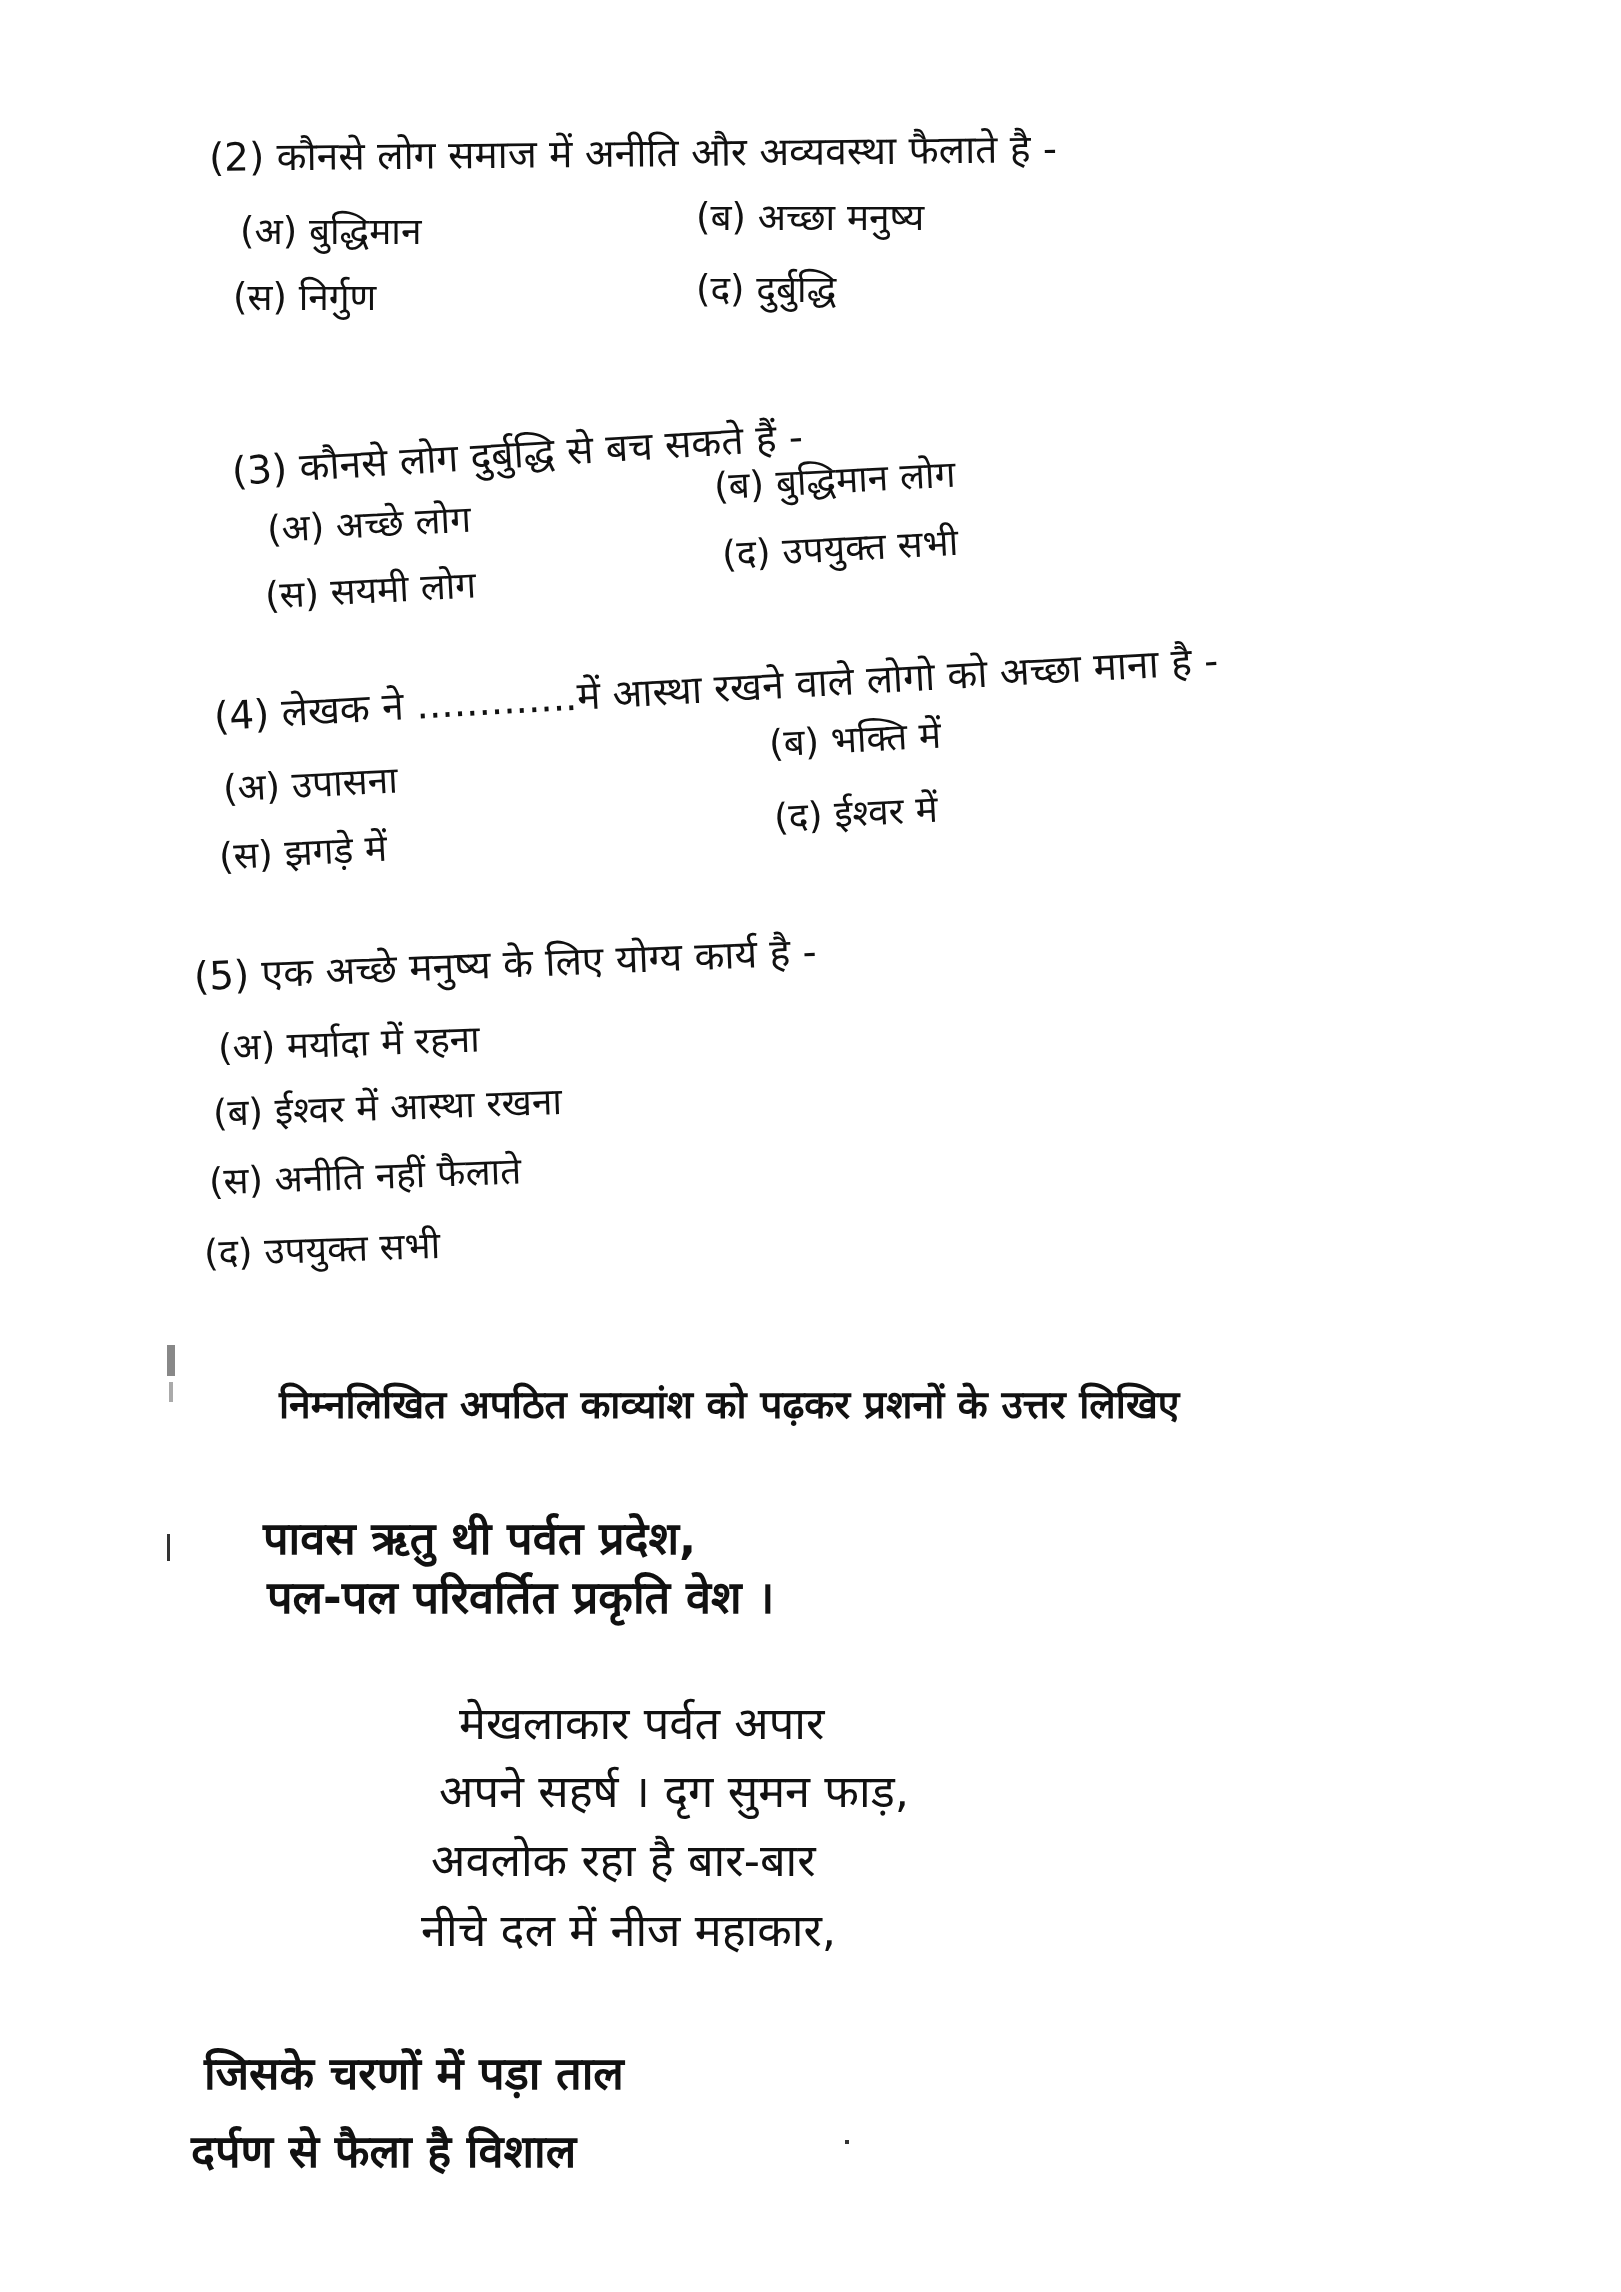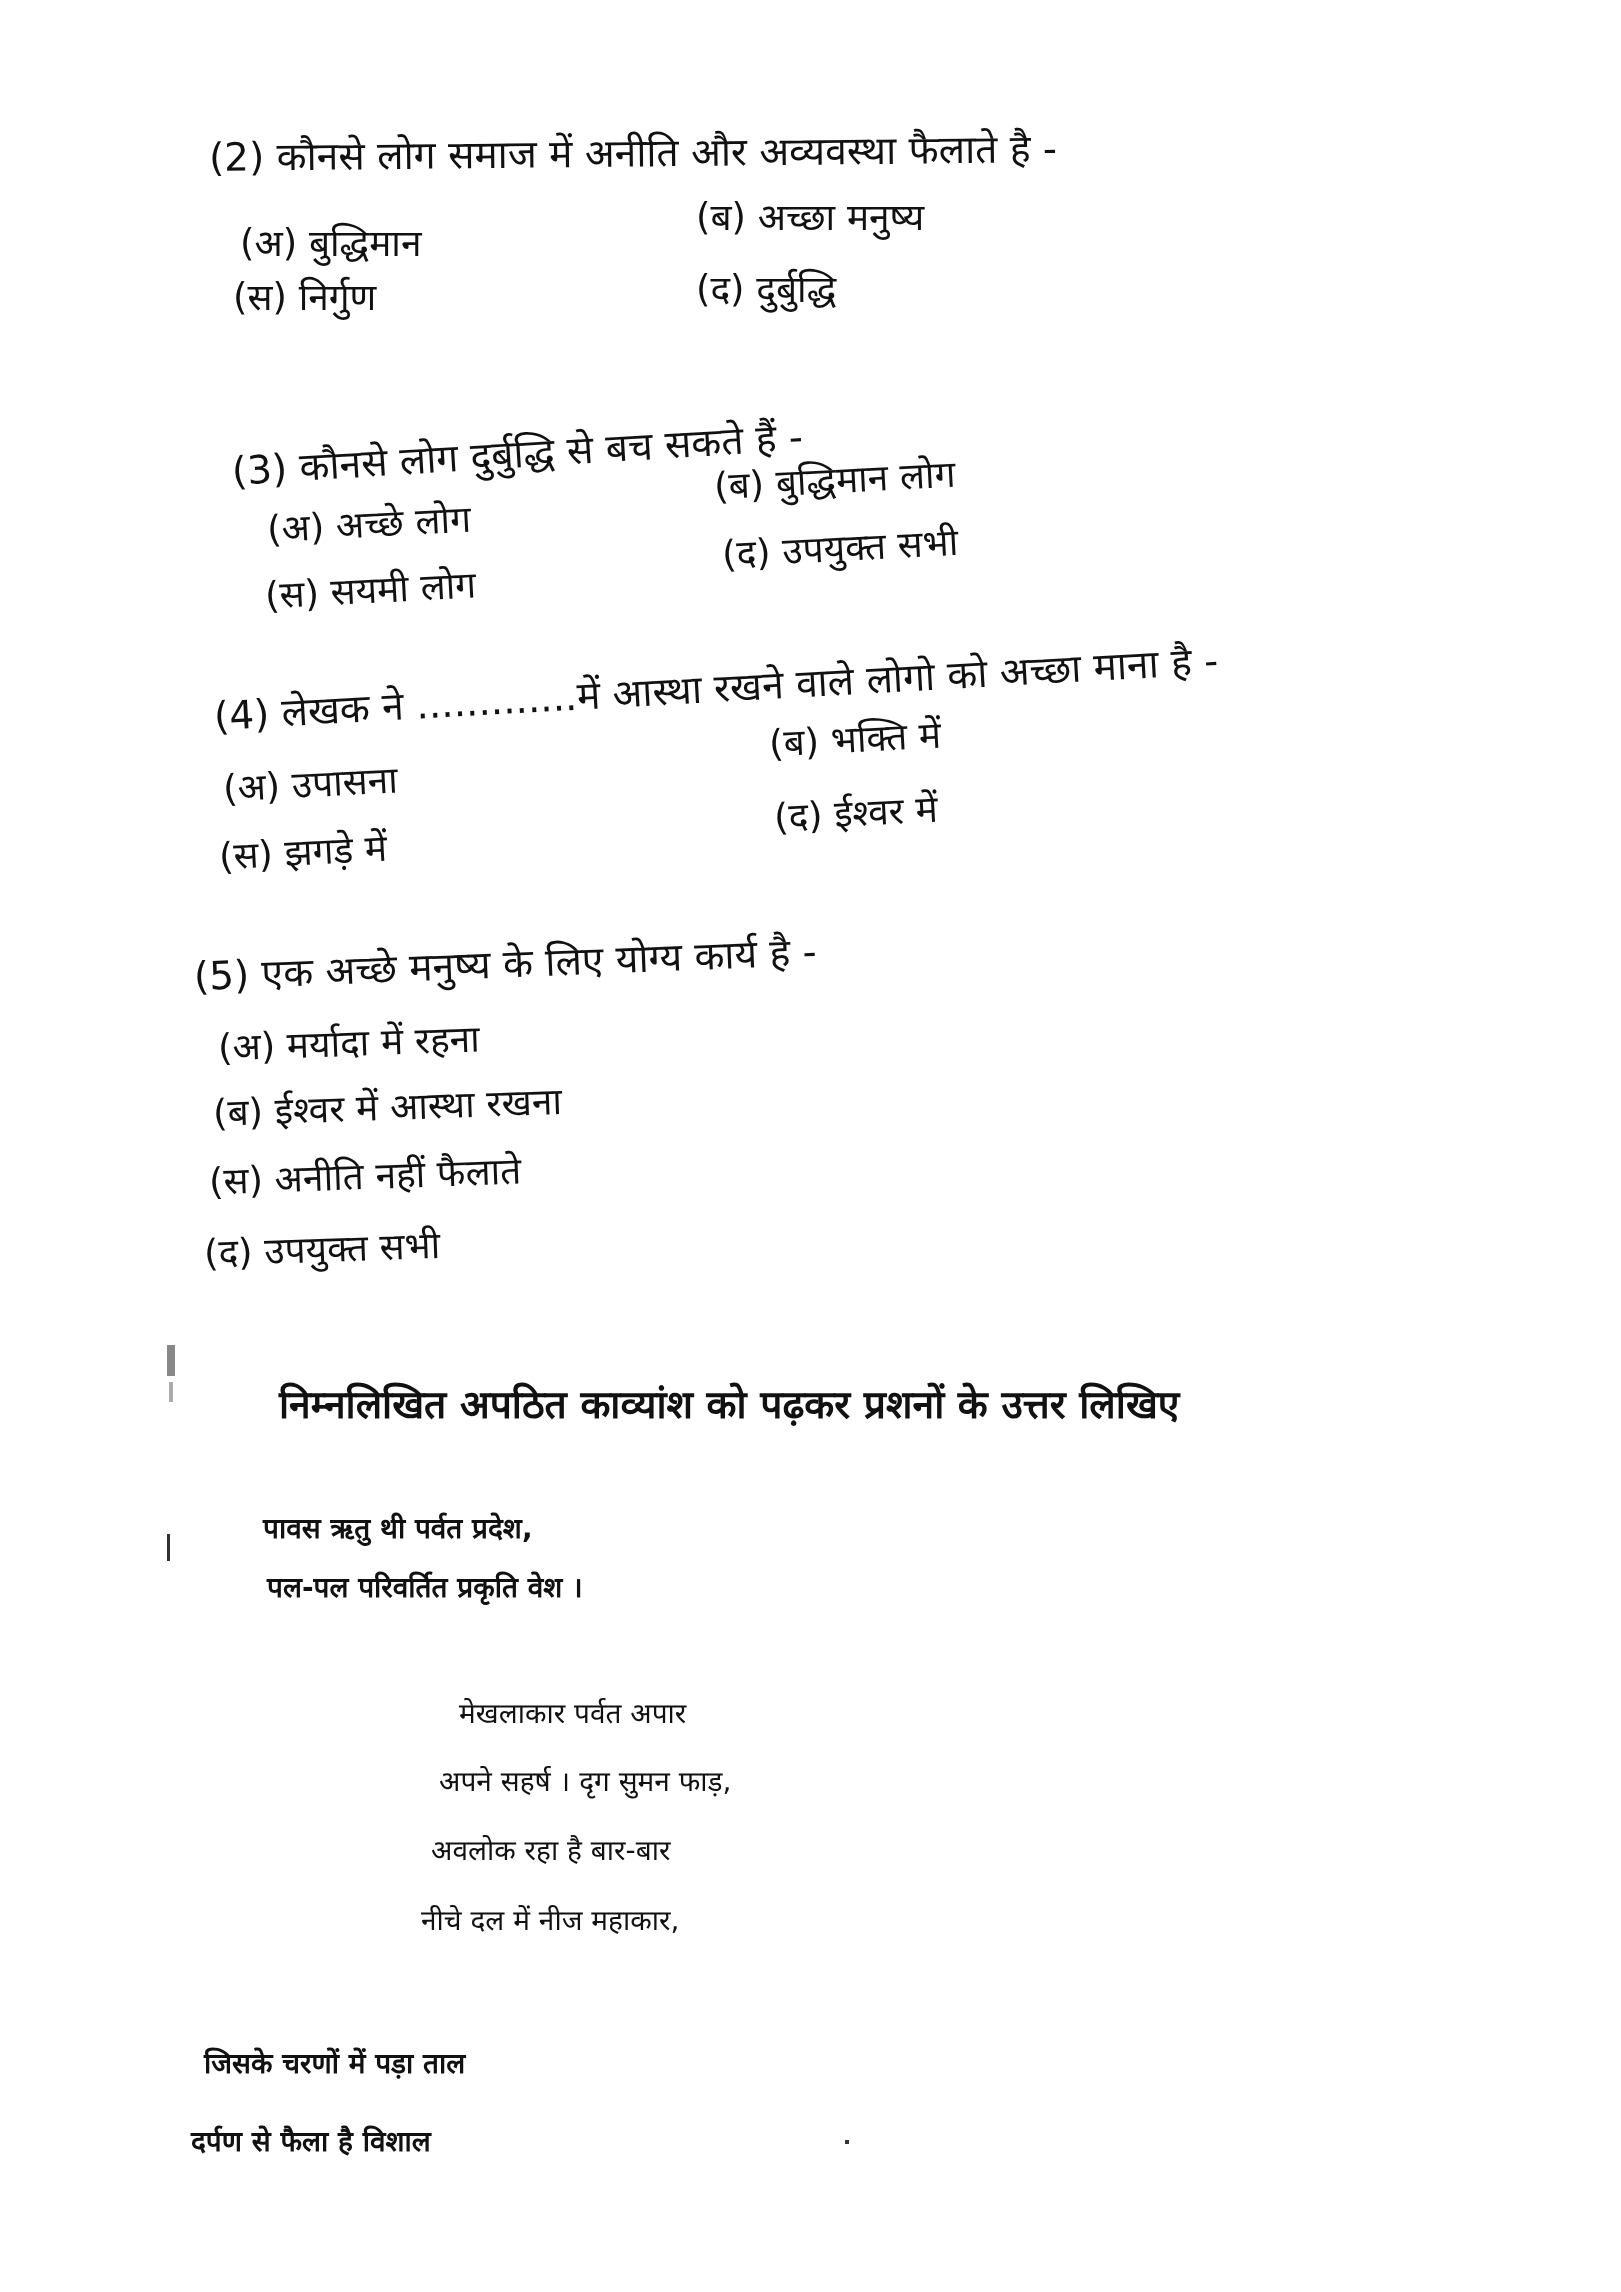--- a/index.html
+++ b/index.html
@@ -4,31 +4,31 @@
 <style>
   html, body { margin: 0; padding: 0; background: #ffffff; }
   body {
     width: 1621px; height: 2293px; position: relative; overflow: hidden;
     font-family: "DejaVu Sans", sans-serif; color: #111;
   }
   .abs { position: absolute; white-space: nowrap; }
   .q { font-size: 39px; line-height: 1.1; }
   .opt { font-size: 37px; line-height: 1.1; }
   .bold { font-weight: bold; }
-  .poem { font-size: 28px; line-height: 1.1; }
+  .poem { font-size: 45px; line-height: 1.1; }
   .mark { position: absolute; background: #333; }
 </style>
 </head>
 <body>
 
 <div class="abs q" style="left:209px; top:137px; transform:rotate(-0.6deg); transform-origin:left;">
   <span>(2)</span>
   <span>कौनसे लोग समाज में अनीति और अव्यवस्था फैलाते है -</span>
 </div>
-<div class="abs opt" style="left:240px; top:224px;">
+<div class="abs opt" style="left:240px; top:212px;">
   <span>(अ)</span> <span>बुद्धिमान</span>
 </div>
 <div class="abs opt" style="left:696px; top:198px;">
   <span>(ब)</span> <span>अच्छा मनुष्य</span>
 </div>
 <div class="abs opt" style="left:233px; top:278px;">
   <span>(स)</span> <span>निर्गुण</span>
 </div>
 <div class="abs opt" style="left:686px; top:270px;margin-left:10px;">
   <span>(द)</span> <span>दुर्बुद्धि</span>

